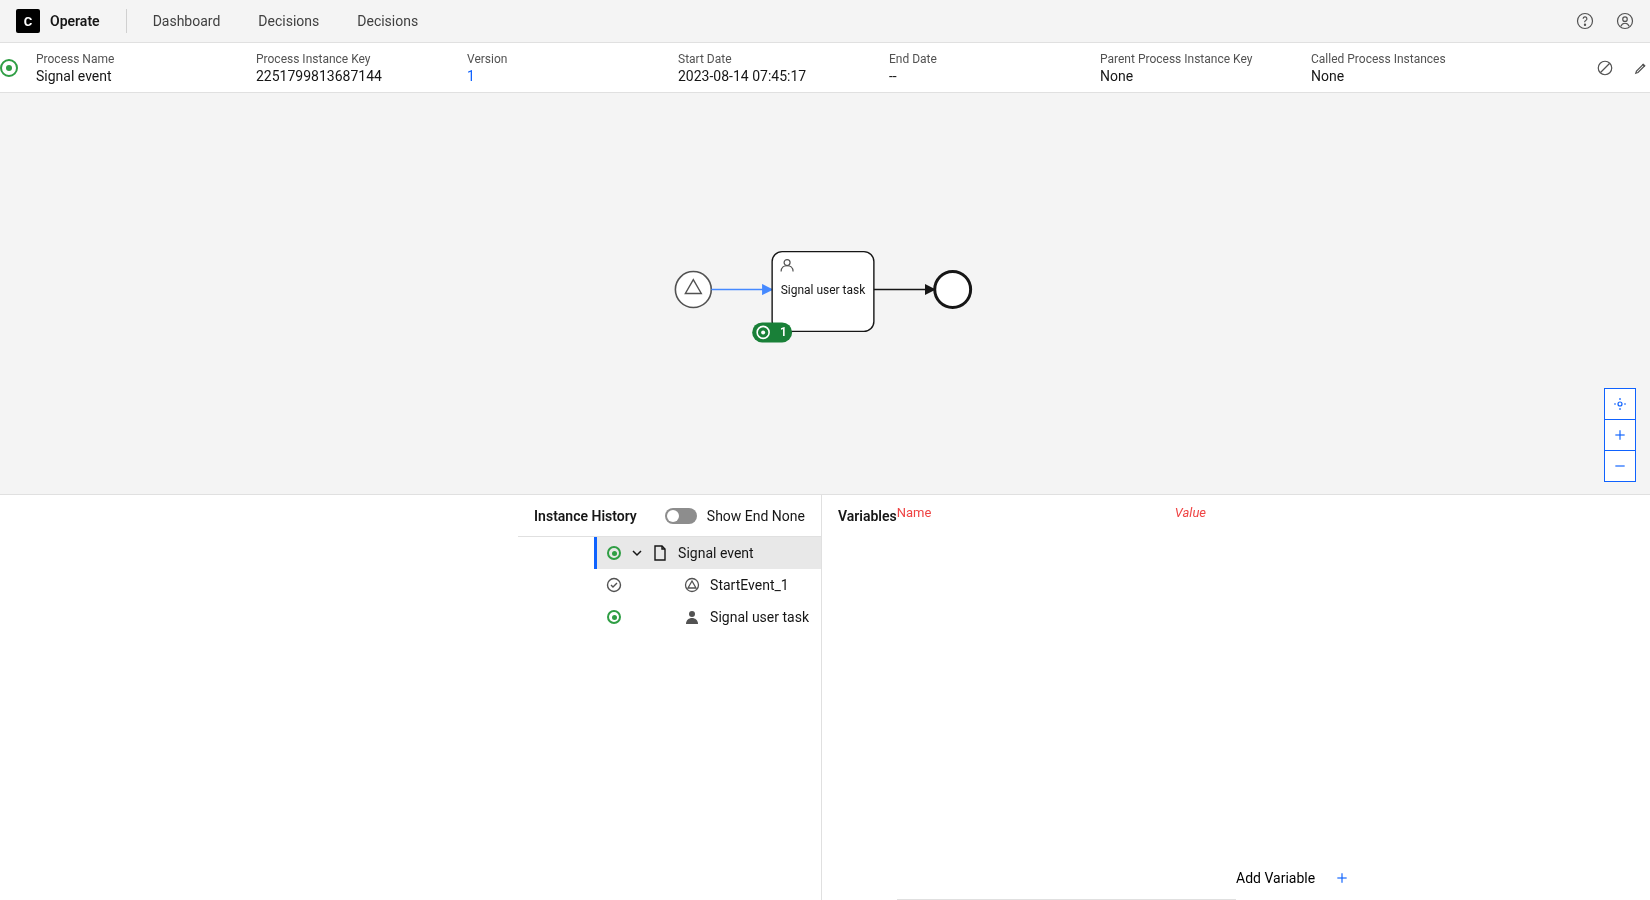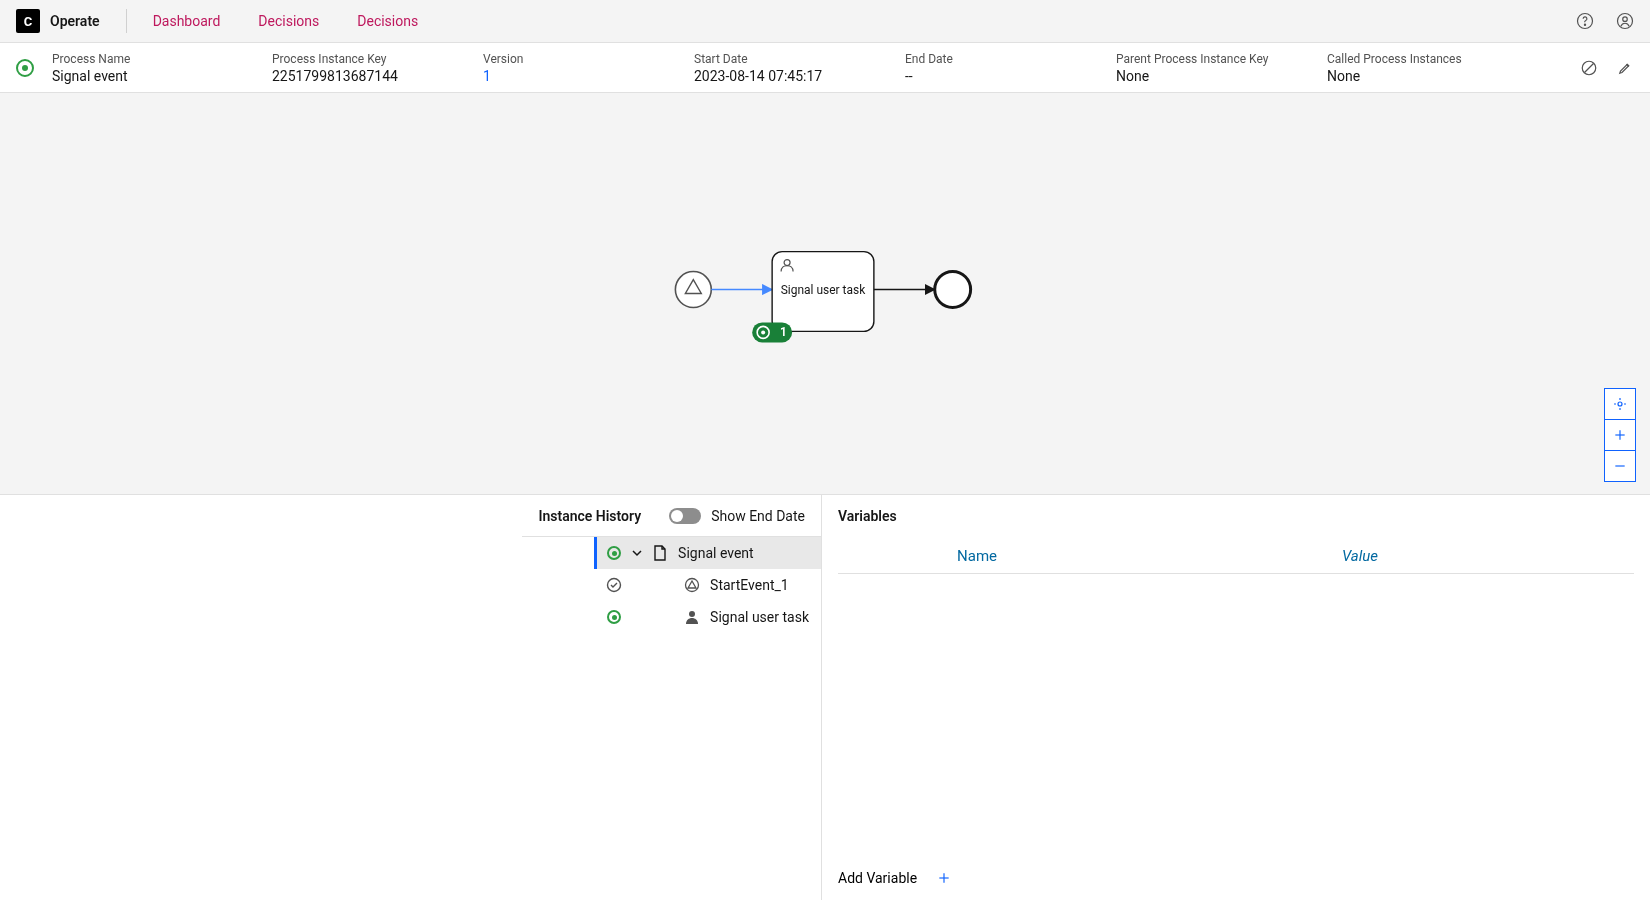--- a/index.html
+++ b/index.html
@@ -32,31 +32,31 @@
   display: flex;
   align-items: center;
   justify-content: center;
   font-weight: 700;
   font-size: 13px;
   border-radius: 2px;
 }
 .brand-title { font-weight: 600; font-size: 14px; }
 .vsep { width:1px; height:24px; background:#d0d0d0; margin:0 26px 0 26px; }
 .nav { display:flex; gap:38px; }
-.nav a { color:#be185d; text-decoration:none; font-size:14px; cursor:pointer; }
+.nav a { color:#404040; text-decoration:none; font-size:14px; cursor:pointer; }
 .topbar-spacer { flex:1; }
 .topbar-icons { display:flex; gap:22px; align-items:center; }
 .icon-btn { width:18px; height:18px; color:#525252; cursor:pointer; display:flex; align-items:center; justify-content:center; }
 
 .infobar {
   background:#fff;
   height:50px;
   display:flex;
   align-items:center;
-  padding: 0 16px;
+  padding: 0 0;
   border-bottom:1px solid #e0e0e0;
   gap:0;
 }
 .status-dot {
   width:18px; height:18px; border:2px solid #2f9e44; border-radius:50%;
   display:flex; align-items:center; justify-content:center; margin-right:18px;
 }
 .status-dot-inner { width:6px; height:6px; background:#2f9e44; border-radius:50%; }
 .info-col { display:flex; flex-direction:column; gap:2px; }
 .info-label { font-size:12px; color:#525252; }
@@ -124,25 +124,25 @@
 }
 .tree-indent-1 { padding-left: 72px; }
 .tree-status {
   width:16px; height:16px; display:flex; align-items:center; justify-content:center;
 }
 .mini-active { width:14px; height:14px; border:2px solid #2f9e44; border-radius:50%; display:flex; align-items:center; justify-content:center;}
 .mini-active-inner{ width:5px; height:5px; background:#2f9e44; border-radius:50%;}
 .caret { width:10px; height:10px; display:flex; align-items:center; justify-content:center; color:#161616;}
 .node-icon { width:16px; height:16px; color:#525252; display:flex; align-items:center; justify-content:center;}
 
-.right-panel { flex:1; display:flex; flex-direction:column; padding:0 16px;text-align:center; }
+.right-panel { flex:1; display:flex; flex-direction:row; padding:0 16px; }
 .vars-head { height:42px; display:flex; align-items:center; border-bottom:1px solid transparent; }
 .vars-table-head {
   display:flex; padding: 10px 0 8px 0; border-bottom:1px solid #e0e0e0;
-  color:#0369a1; font-size:15px;gap:12px;
+  color:#ef4444; font-size:13px;
 }
 .var-col-name { width:278px; }
 .var-col-value { flex:1;font-style:italic; }
 .var-col-act { width:30px; }
 .var-row { display:flex; padding:12px 0; border-bottom:1px solid #e0e0e0; font-size:14px; }
 .add-var {
   margin-top:auto; padding:14px 0 14px 0; display:flex; align-items:center; gap:20px;
   color:#000000; cursor:pointer; font-size:14px;
 }
 svg { display:block; }
@@ -284,21 +284,21 @@
 
 <div class="bottom">
 
   <div class="left-panel">
     <div class="panel-head">
       <div class="panel-title">Instance History</div>
       <div class="toggle-wrap">
         <div class="toggle">
             <div class="toggle-knob"></div>
           </div>
-        <div class="toggle-label">Show End Date</div>
+        <div class="toggle-label">Show End None</div>
       </div>
     </div>
     <div class="tree">
       <div class="tree-row selected">
         <div class="tree-status">
             <div class="mini-active">
               <div class="mini-active-inner"></div>
             </div>
           </div>
         <div class="caret">

